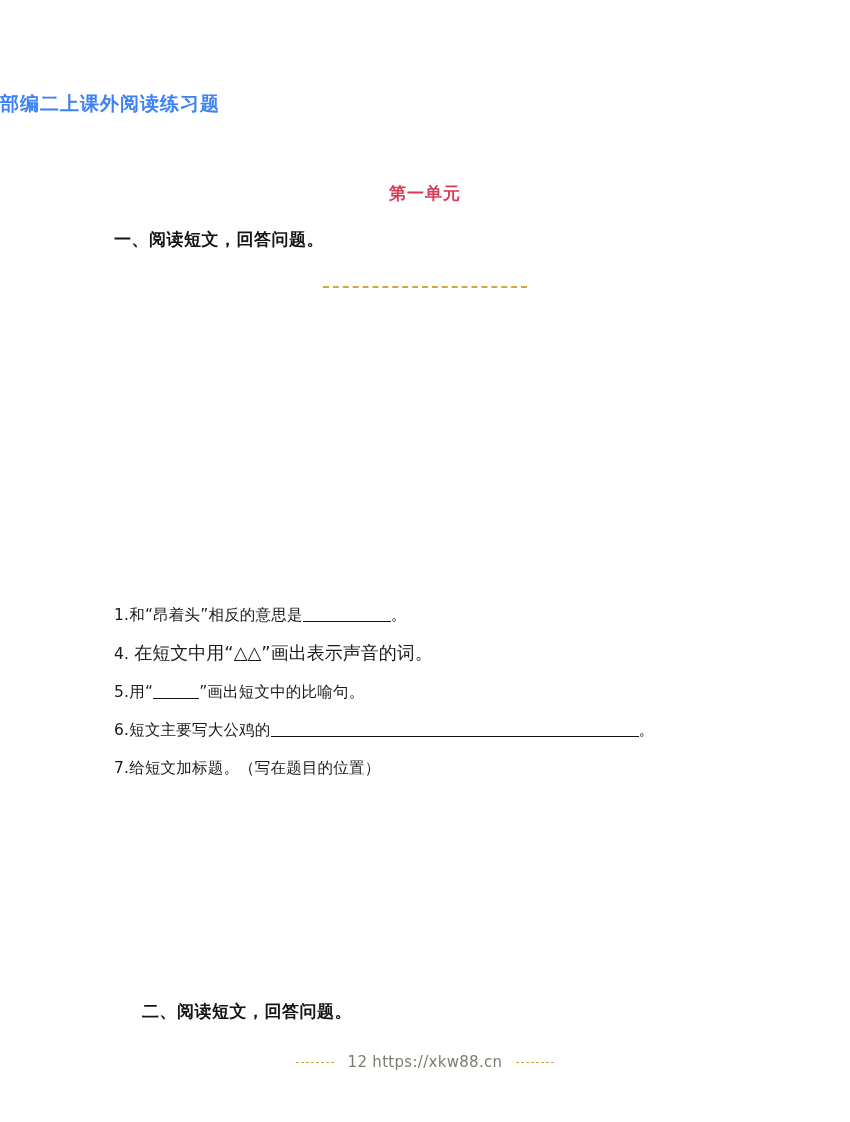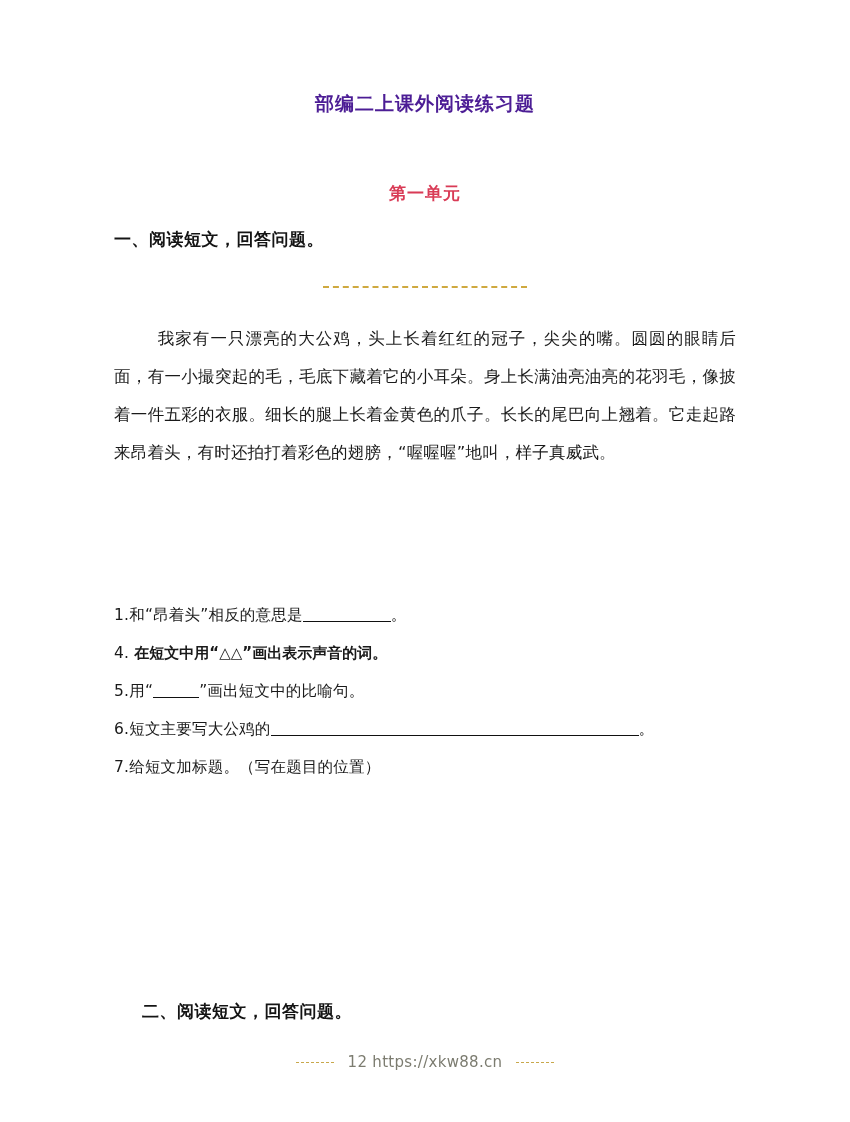--- a/index.html
+++ b/index.html
@@ -21,25 +21,25 @@
     inset: 0;
     padding: 0;
   }
 
   
   .doc-title {
     position: absolute;
     left: 0;
     right: 0;
     top: 92px;
-    text-align: center;
+    text-align: left;
     font-size: 19px;
     font-weight: 700;
     letter-spacing: 1px;
-    color: #4c1d95;
+    color: #3b82f6;
     line-height: 1.2;
   }
 
   
   .unit-title {
     position: absolute;
     left: 0;
     right: 0;
     top: 183px;
     text-align: center;
@@ -111,21 +111,21 @@
     display: inline-block;
     border-bottom: 1.6px solid #111;
     vertical-align: -2px;
     height: 17px;
   }
   .blank-xs  { width: 46px; }
   .blank-sm  { width: 78px; }
   .blank-md  { width: 88px; }
   .blank-lg  { width: 368px; }
 
-  .tri { font-size: 15px; letter-spacing: 0px; font-weight: bold; }
+  .tri { font-size: 18px; letter-spacing: 0px; }
 
   
   .footer {
     position: absolute;
     left: 0;
     right: 0;
     top: 1053px;
     display: flex;
     align-items: center;
     justify-content: center;
@@ -151,21 +151,20 @@
   <div class="doc-title">部编二上课外阅读练习题</div>
 
   <div class="unit-title">第一单元</div>
 
   <div class="section-heading" id="section-one">一、阅读短文，回答问题。</div>
 
   <div class="title-blank-wrap">
     <div class="title-blank"></div>
   </div>
 
-  <div class="passage"><span class="indent"></span><span>我家有一只漂亮的大公鸡，头上长着红红的冠子，尖尖的嘴。圆圆的眼睛后面，有一小撮突起的毛，毛底下藏着它的小耳朵。身上长满油亮油亮的花羽毛，像披着一件五彩的衣服。细长的腿上长着金黄色的爪子。长长的尾巴向上翘着。它走起路来昂着头，有时还拍打着彩色的翅膀，“喔喔喔”地叫，样子真威武。</span></div>
 
   <div class="questions">
 
     <div class="q"><span>1.</span><span>和“昂着头”相反的意思是</span><span class="blank blank-md"></span><span>。</span></div>
 
 
 
     <div class="q"><span>4.</span>&nbsp;<span class="tri">在短文中用“△△”画出表示声音的词。</span></div>
 
     <div class="q"><span>5.</span><span>用“</span><span class="blank blank-xs"></span><span>”画出短文中的比喻句。</span></div>

